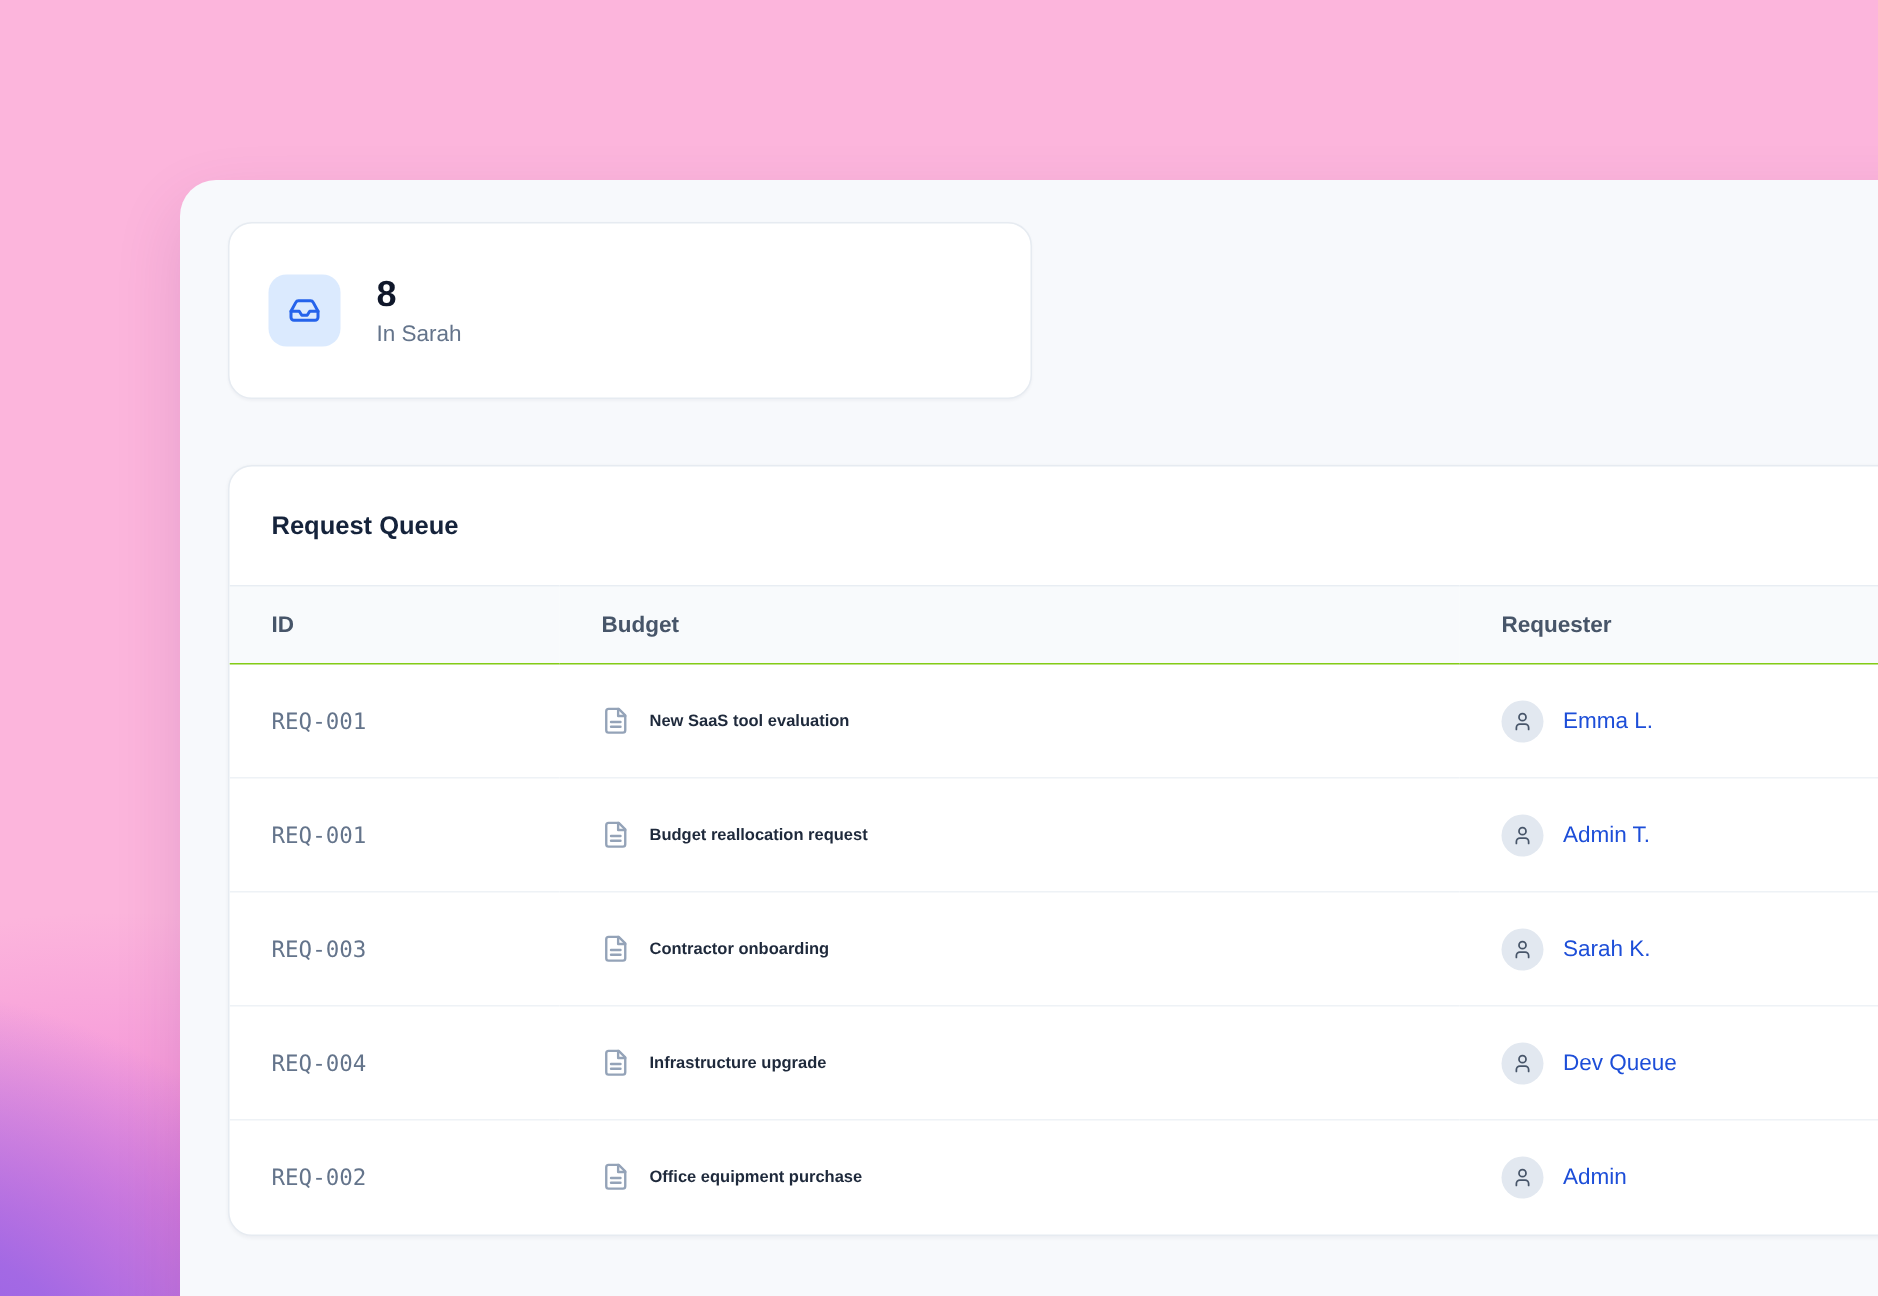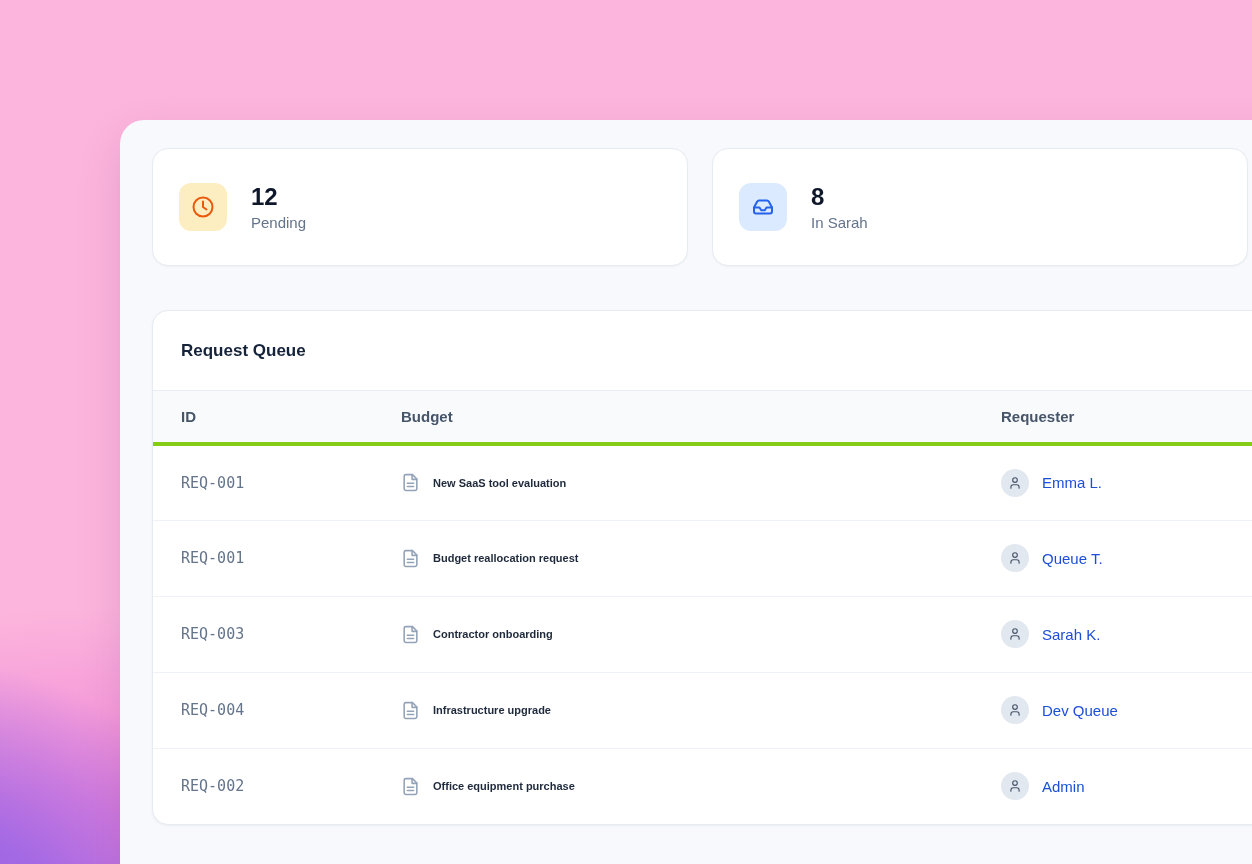--- a/index.html
+++ b/index.html
@@ -78,21 +78,21 @@
     font-weight: 700;
     color: #15233b;
   }
   table {
     width: 100%;
     border-collapse: collapse;
   }
   thead th {
     background: #f8fafc;
     border-top: 1px solid #e8edf3;
-    border-bottom: 4px solid #84cc16;
+    border-bottom: 1px solid #84cc16;
     text-align: left;
     font-size: 15px;
     font-weight: 600;
     color: #475569;
     padding: 17px 28px;
   }
   th.col-id { width: 220px; }
   th.col-request { width: 600px; }
   tbody tr + tr td { border-top: 1px solid #eef2f6; }
   tbody td {
@@ -130,32 +130,20 @@
   }
   .doc-icon-wrap { display: flex; flex: none; }
 </style>
 </head>
 <body>
 
 <div class="panel">
 
   <div class="stats-grid">
 
-    <div class="stat-card">
-      <div class="stat-icon stat-icon--amber">
-        <svg width="24" height="24" viewBox="0 0 24 24" fill="none" stroke="#ea580c" stroke-width="2" stroke-linecap="round" stroke-linejoin="round">
-          <circle cx="12" cy="12" r="9.5"></circle>
-          <polyline points="12 6.5 12 12 15.5 14.5"></polyline>
-        </svg>
-      </div>
-      <div>
-        <div class="stat-value">12</div>
-        <div class="stat-label">Pending</div>
-      </div>
-    </div>
 
     <div class="stat-card">
       <div class="stat-icon stat-icon--blue">
         <svg width="24" height="24" viewBox="0 0 24 24" fill="none" stroke="#2563eb" stroke-width="2" stroke-linecap="round" stroke-linejoin="round">
           <polyline points="21 12.5 15.5 12.5 13.8 15.2 10.2 15.2 8.5 12.5 3 12.5"></polyline>
           <path d="M6.2 6.6 3 12.5v4a2 2 0 0 0 2 2h14a2 2 0 0 0 2-2v-4l-3.2-5.9A2 2 0 0 0 16 5.5H8a2 2 0 0 0-1.8 1.1z"></path>
         </svg>
       </div>
       <div>
         <div class="stat-value">8</div>
@@ -222,21 +210,21 @@
             </div>
           </td>
           <td>
             <div class="cell-flex">
               <span class="avatar">
                 <svg width="14" height="14" viewBox="0 0 24 24" fill="none" stroke="#475569" stroke-width="2" stroke-linecap="round" stroke-linejoin="round">
                     <path d="M19 21v-2a4 4 0 0 0-4-4H9a4 4 0 0 0-4 4v2"></path>
                     <circle cx="12" cy="7" r="4"></circle>
                   </svg>
               </span>
-              <span class="requester-name">Queue T.</span>
+              <span class="requester-name">Admin T.</span>
             </div>
           </td>
         </tr>
 
         <tr class="row">
           <td class="cell-id">REQ-003</td>
           <td>
             <div class="cell-flex">
               <span class="doc-icon-wrap">
                 <svg width="19" height="19" viewBox="0 0 24 24" fill="none" stroke="#94a3b8" stroke-width="2" stroke-linecap="round" stroke-linejoin="round">

